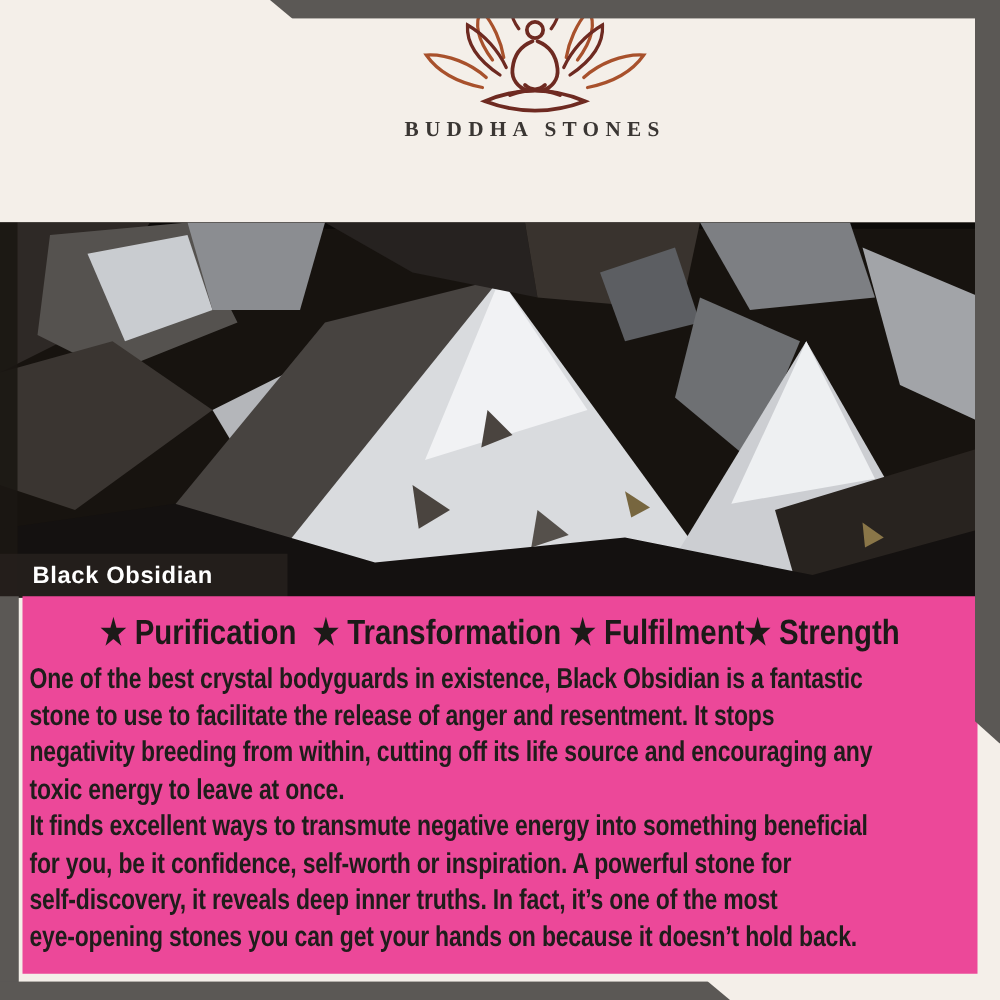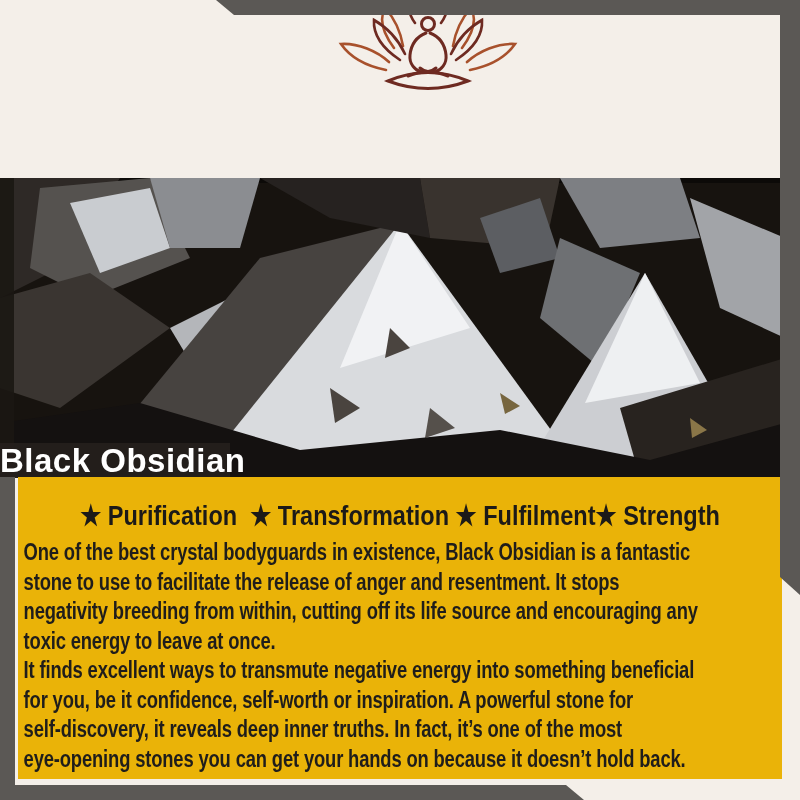--- a/index.html
+++ b/index.html
@@ -37,28 +37,28 @@
   .banner h1{
     margin:0;font-size:33px;font-weight:bold;color:#242220;
     transform:scaleX(0.97);white-space:nowrap;letter-spacing:0px;
   }
   
   .photo-wrap{position:absolute;left:0;top:178px;width:785px;height:300px;background:#17130f;}
   .photo-wrap svg{display:block;}
   .photo-label{
     position:absolute;left:0;top:443px;width:230px;height:35px;
     background:rgba(37,32,28,0.92);
-    color:#ffffff;font-size:33px;font-weight:bold;
-    display:flex;align-items:center;box-sizing:border-box;
+    color:#ffffff;font-size:19px;font-weight:bold;
+    display:flex;align-items:center;padding-left:26px;box-sizing:border-box;
     letter-spacing:0.5px;white-space:nowrap;
   }
   
   .panel{
     position:absolute;left:18px;top:477px;width:764px;height:302px;
-    background:#eab308;box-sizing:border-box;padding-top:22px;
+    background:#ec4899;box-sizing:border-box;padding-top:12px;
   }
   .starline{
     text-align:center;font-size:28px;font-weight:bold;color:#1c1a18;
     white-space:pre;transform:scaleX(0.84);transform-origin:50% 50%;
   }
   .body-lines{
     margin-top:6px;padding-left:7px;
     transform:scaleX(0.80);transform-origin:0 0;width:125%;
   }
   .body-line{
@@ -92,20 +92,21 @@
         <g stroke="#6e2a21" stroke-width="3">
           <circle cx="100" cy="18" r="6.5"></circle>
           <path d="M98,27 C88,31 83,39 82,49 C81,58 87,64 93,66"></path>
           <path d="M102,27 C112,31 117,39 118,49 C119,58 113,64 107,66"></path>
           <path d="M92,62 q8,7 16,0"></path>
           <path d="M60,75 Q100,58 140,75 Q100,90 60,75 Z"></path>
           <path d="M80,70 Q100,62 120,70"></path>
         </g>
       </g>
     </svg>
+    <div class="brand-name">BUDDHA STONES</div>
   </div>
 
 
   <div class="photo-wrap">
     <svg width="785" height="300" viewBox="0 0 785 300">
       <rect x="0" y="0" width="785" height="300" fill="#17130f"></rect>
       <rect x="0" y="0" width="785" height="5" fill="#0c0a08"></rect>
 
       <polygon points="0,0 120,0 60,90 0,120" fill="#2e2926"></polygon>
       <polygon points="40,10 150,0 190,80 90,120 30,90" fill="#55524f"></polygon>

